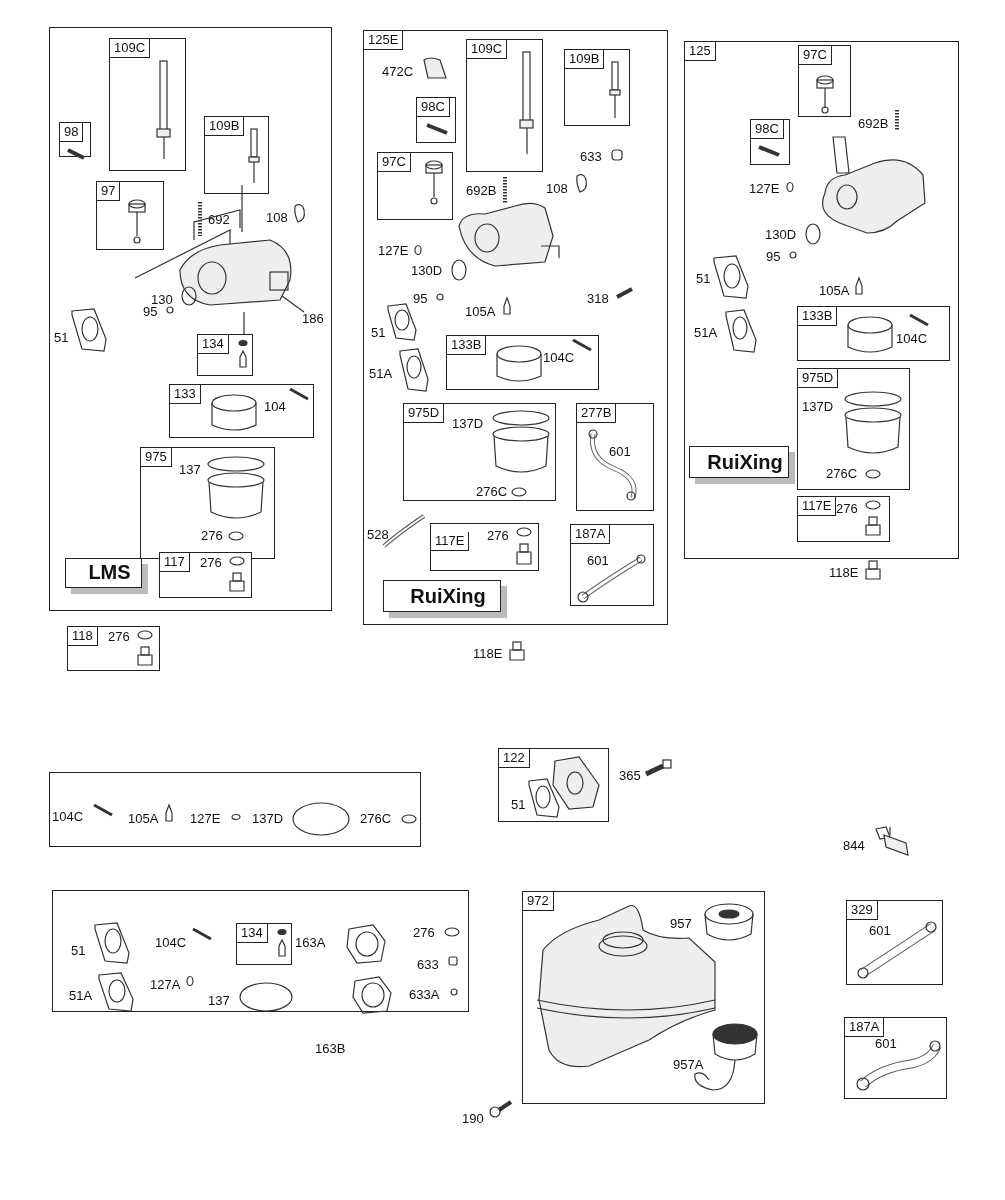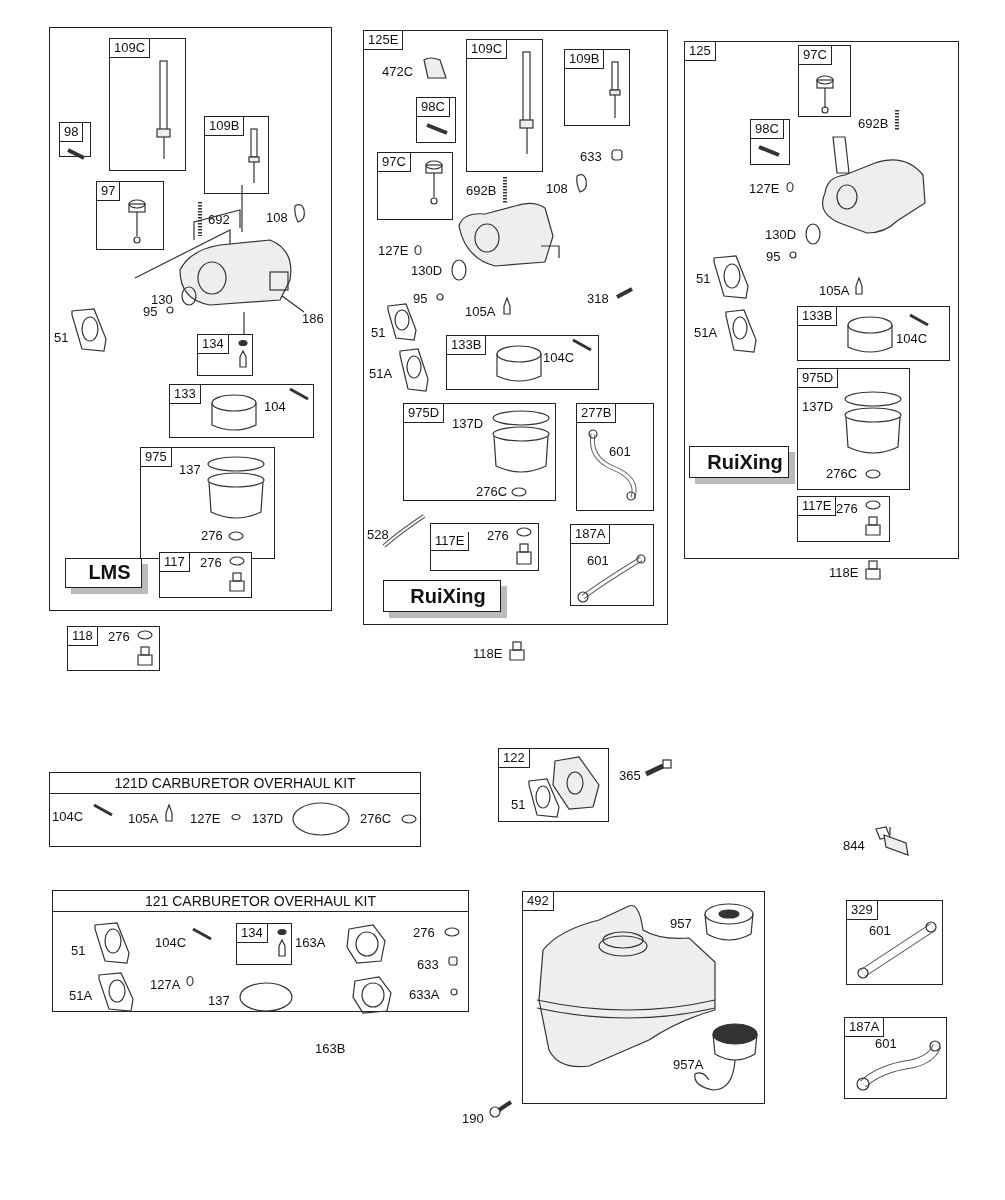--- a/index.html
+++ b/index.html
@@ -415,21 +415,20 @@
     </svg>
 </div>
 
 <span class="lbl" style="left:829px;top:565px;">118E</span>
 <svg class="part" style="left:864px;top:559px;" width="18" height="22">
     <rect x="5" y="2" width="8" height="8"></rect>
     <path d="M2,10 L16,10 L16,20 L2,20Z"></path>
   </svg>
 
 <div class="box" style="left:49px;top:772px;width:372px;height:75px;">
-  <div class="kit-title">121D CARBURETOR OVERHAUL KIT</div>
   <span class="lbl" style="left:2px;top:36px;">104C</span>
   <svg class="part" style="left:42px;top:30px;" width="22" height="14">
       <line x1="2" y1="2" x2="20" y2="12" style="stroke-width:3"></line>
     </svg>
   <span class="lbl" style="left:78px;top:38px;">105A</span>
   <svg class="part" style="left:114px;top:30px;" width="10" height="22">
       <path d="M5,2 L8,10 L8,18 L2,18 L2,10Z"></path>
     </svg>
   <span class="lbl" style="left:140px;top:38px;">127E</span>
   <svg class="part" style="left:180px;top:40px;" width="12" height="8">
@@ -439,21 +438,20 @@
   <svg class="part" style="left:240px;top:28px;" width="62" height="40">
       <ellipse cx="31" cy="18" rx="28" ry="16"></ellipse>
     </svg>
   <span class="lbl" style="left:310px;top:38px;">276C</span>
   <svg class="part" style="left:350px;top:40px;" width="18" height="12">
       <ellipse cx="9" cy="6" rx="7" ry="4"></ellipse>
     </svg>
 </div>
 
 <div class="box" style="left:52px;top:890px;width:417px;height:122px;">
-  <div class="kit-title">121 CARBURETOR OVERHAUL KIT</div>
   <span class="lbl" style="left:18px;top:52px;">51</span>
   <svg class="part" style="left:38px;top:28px;" width="42" height="48">
       <path d="M4,6 L26,4 L38,34 L36,44 L14,42 L4,10Z"></path>
       <ellipse cx="22" cy="22" rx="8" ry="12"></ellipse>
     </svg>
   <span class="lbl" style="left:102px;top:44px;">104C</span>
   <svg class="part" style="left:138px;top:36px;" width="22" height="14">
       <line x1="2" y1="2" x2="20" y2="12" style="stroke-width:3"></line>
     </svg>
   <div class="box" style="left:183px;top:32px;width:56px;height:42px;">
@@ -519,21 +517,21 @@
   </svg>
 
 <span class="lbl" style="left:843px;top:838px;">844</span>
 <svg class="part" style="left:870px;top:825px;" width="44" height="36">
     <path d="M6,4 L16,2 L20,12 L10,14Z"></path>
     <path d="M14,10 L36,18 L38,30 L16,22Z" class="lt"></path>
     <line x1="20" y1="2" x2="20" y2="10"></line>
   </svg>
 
 <div class="box" style="left:522px;top:891px;width:243px;height:213px;">
-  <span class="tag">492</span>
+  <span class="tag">972</span>
   <svg class="part" style="left:6px;top:8px;" width="200" height="200">
     <path d="M14,50 Q30,30 70,20 L100,6 Q110,2 114,30 Q130,40 160,38 L186,62 L186,110 Q150,120 120,140 L60,166 Q30,170 20,150 L10,100Z" class="lt"></path>
     <ellipse cx="94" cy="46" rx="24" ry="10"></ellipse>
     <ellipse cx="94" cy="40" rx="20" ry="8"></ellipse>
     <path d="M8,100 Q100,120 186,100"></path>
     <path d="M8,108 Q100,128 186,108"></path>
   </svg>
   <span class="lbl" style="left:147px;top:24px;">957</span>
   <svg class="part" style="left:178px;top:8px;" width="58" height="48">
       <ellipse cx="28" cy="14" rx="24" ry="10"></ellipse>

